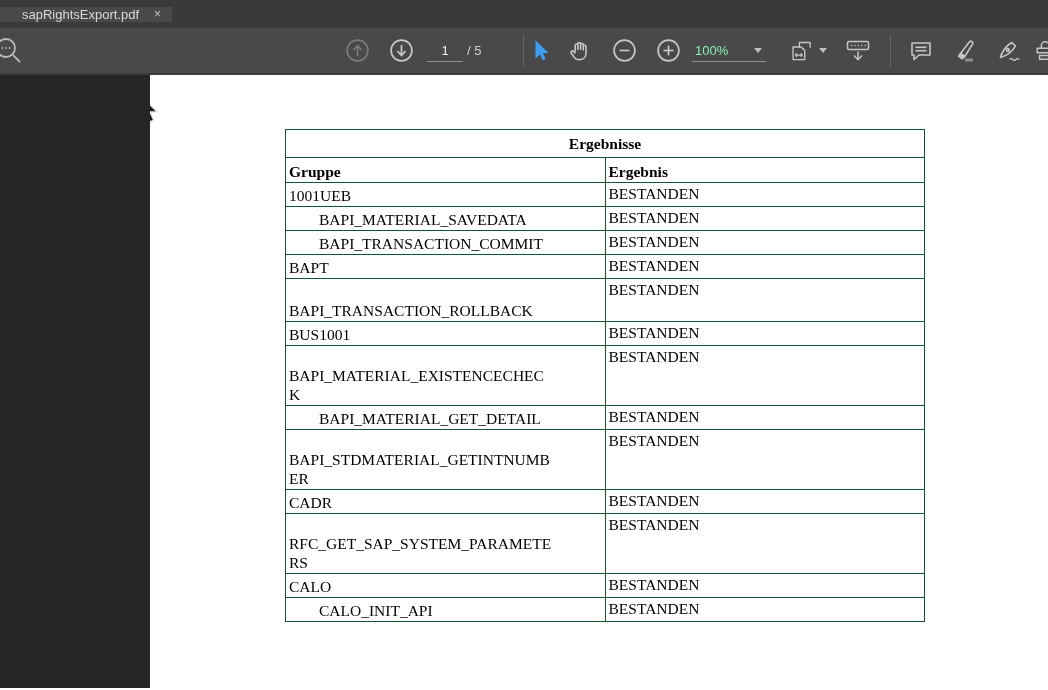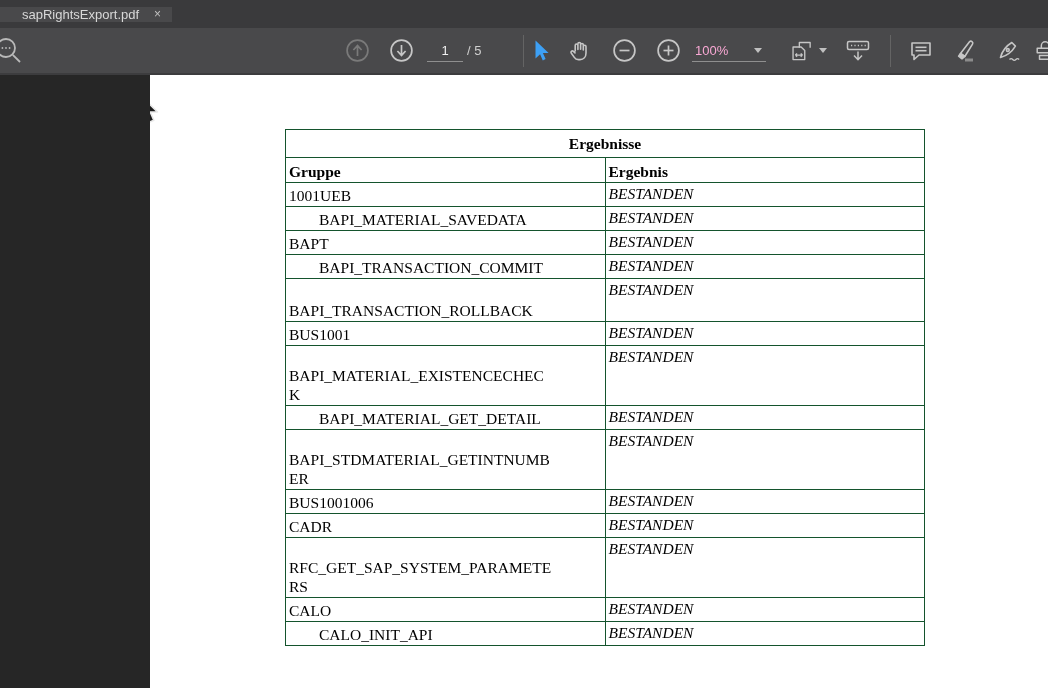--- a/index.html
+++ b/index.html
@@ -19,21 +19,21 @@
           justify-content:center; }
   .sep { position:absolute; width:1px; height:32px; top:7px; background:#646464; }
   .pagenum-box { position:absolute; left:427px; top:12px; width:36px; }
   .pagenum-input { width:36px; background:transparent; border:none;
                    border-bottom:1px solid #8f8f8f; color:#f0f0f0; font-size:13px;
                    text-align:center; height:22px; outline:none;
                    font-family:"Liberation Sans", sans-serif; }
   .pagecount { position:absolute; left:467px; top:0; height:45px; display:flex;
                align-items:center; color:#cfcfcf; font-size:13px; }
   .zoomlevel { position:absolute; left:692px; top:12px; width:74px; height:22px;
-               border-bottom:1px solid #8f8f8f; color:#f9a8d4; font-size:13px;
+               border-bottom:1px solid #8f8f8f; color:#86efac; font-size:13px;
                display:flex; align-items:center; }
   .zoomlevel .zl-text { padding-left:3px; flex:1; }
   .caret { width:0; height:0; border-left:4px solid transparent;
            border-right:4px solid transparent; border-top:5px solid #c0c0c0; }
 
   
   .content { display:flex; height:613px; }
   .sidebar { width:150px; background:#262626; }
   .page-area { position:relative; flex:1; background:#ffffff; overflow:hidden; }
 
@@ -42,21 +42,21 @@
                   border-collapse:collapse; table-layout:fixed;
                   font-family:"Liberation Serif", serif; font-size:15.5px;
                   color:#000; }
   table.results td { border:1px solid #14532d; padding:1px 3px; line-height:19px;
                      overflow:hidden; }
   td.title-cell { height:28px; text-align:center; font-weight:bold;
                   vertical-align:middle; }
   td.colhead { height:25px; font-weight:bold; vertical-align:bottom; }
   td.group-cell  { vertical-align:bottom; }
   td.group-cell.indent div { padding-left:30px; }
-  td.result-cell { vertical-align:top;font-style:italic; }
+  td.result-cell { vertical-align:top; }
   tr.h1 td { height:24px; } tr.h2 td { height:43px; } tr.h3 td { height:60px; }
 
   .mouse-cursor { position:absolute; left:-13px; top:18px; z-index:10; }
 
   svg.icon { display:block; }
 </style>
 </head>
 <body>
 
 <div class="tabbar">
@@ -213,28 +213,28 @@
             </td>
             <td class="result-cell">BESTANDEN</td>
           </tr>
           <tr class="h1">
             <td class="group-cell indent">
               <div>BAPI_MATERIAL_SAVEDATA</div>
             </td>
             <td class="result-cell">BESTANDEN</td>
           </tr>
           <tr class="h1">
+            <td class="group-cell indent">
+              <div>BAPI_TRANSACTION_COMMIT</div>
+            </td>
+            <td class="result-cell">BESTANDEN</td>
+          </tr>
+          <tr class="h1">
             <td class="group-cell">
               <div>BAPT</div>
-            </td>
-            <td class="result-cell">BESTANDEN</td>
-          </tr>
-          <tr class="h1">
-            <td class="group-cell indent">
-              <div>BAPI_TRANSACTION_COMMIT</div>
             </td>
             <td class="result-cell">BESTANDEN</td>
           </tr>
           <tr class="h2">
             <td class="group-cell">
               <div>BAPI_TRANSACTION_ROLLBACK</div>
             </td>
             <td class="result-cell">BESTANDEN</td>
           </tr>
           <tr class="h1">
@@ -258,26 +258,20 @@
           </tr>
           <tr class="h3">
             <td class="group-cell">
               <div>BAPI_STDMATERIAL_GETINTNUMB</div>
               <div>ER</div>
             </td>
             <td class="result-cell">BESTANDEN</td>
           </tr>
           <tr class="h1">
             <td class="group-cell">
-              <div>BUS1001006</div>
-            </td>
-            <td class="result-cell">BESTANDEN</td>
-          </tr>
-          <tr class="h1">
-            <td class="group-cell">
               <div>CADR</div>
             </td>
             <td class="result-cell">BESTANDEN</td>
           </tr>
           <tr class="h3">
             <td class="group-cell">
               <div>RFC_GET_SAP_SYSTEM_PARAMETE</div>
               <div>RS</div>
             </td>
             <td class="result-cell">BESTANDEN</td>

